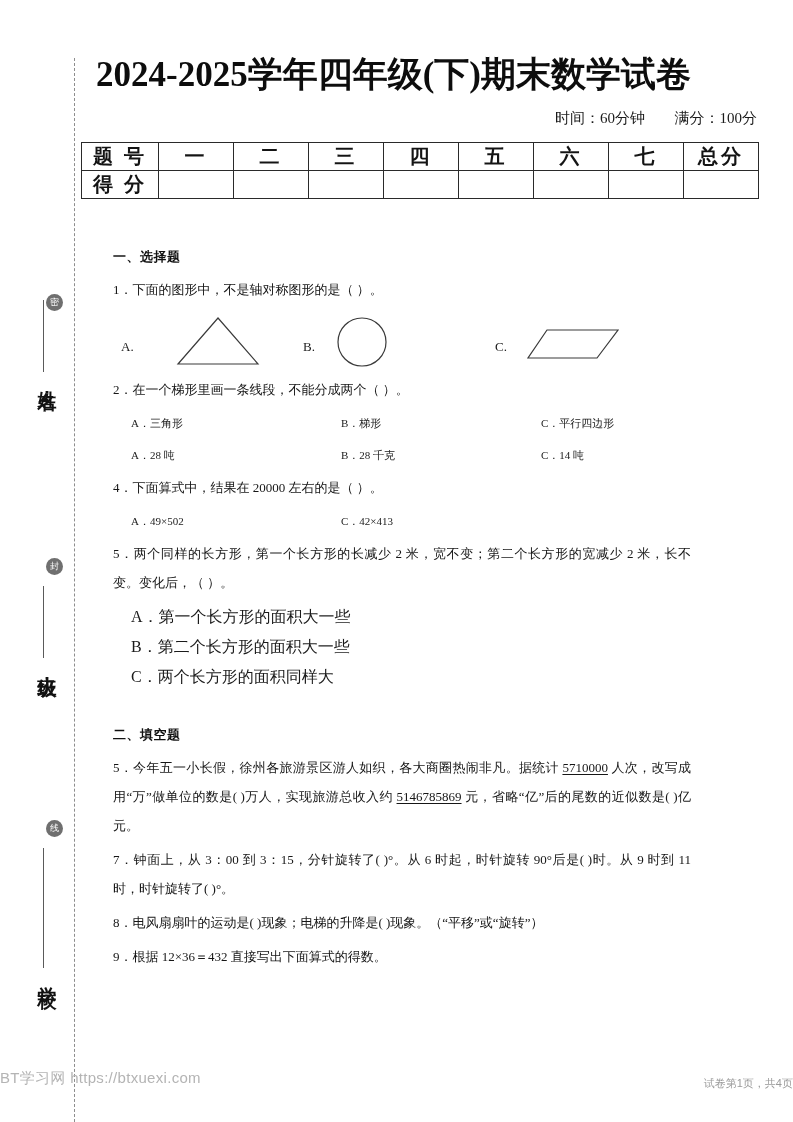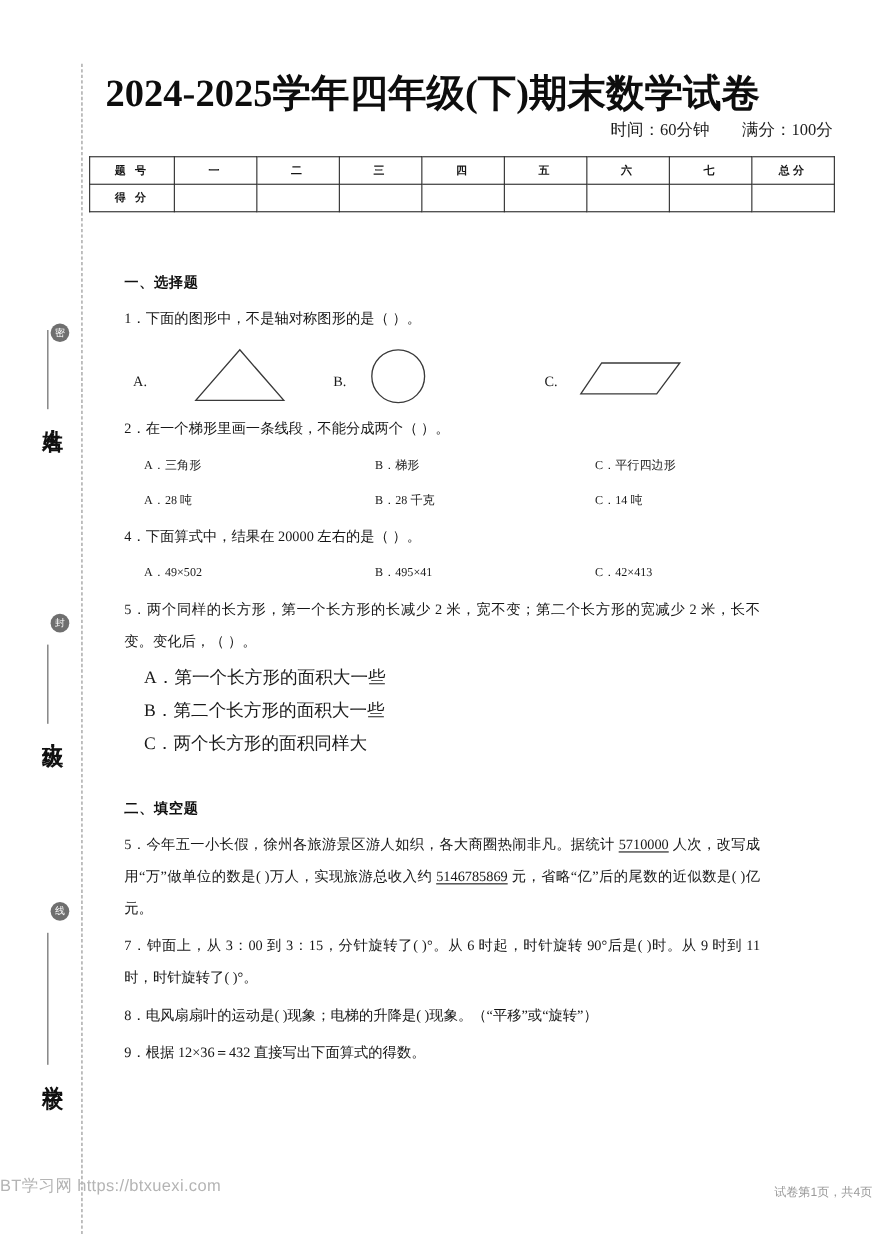--- a/index.html
+++ b/index.html
@@ -56,21 +56,21 @@
     letter-spacing: 2px;
     writing-mode: vertical-rl;
     text-orientation: upright;
     font-family: "Liberation Serif", serif;
     color: #111;
   }
 
   
   #paper-title {
     position: absolute;
-    left: 96px; top: 61px;
+    left: 96px; top: 51px;
     width: 620px;
     font-size: 35px;
     font-weight: bold;
     letter-spacing: 0px;
     white-space: nowrap;
     font-family: "Liberation Serif", "DejaVu Serif", serif;
     color: #0d0d0d;
   }
   #exam-meta {
     position: absolute;
@@ -88,21 +88,21 @@
     left: 81px; top: 142px;
     width: 678px;
     border-collapse: collapse;
     table-layout: fixed;
   }
   #score-table td {
     border: 1px solid #2a2a2a;
     height: 24px;
     text-align: center;
     vertical-align: middle;
-    font-size: 10px;
+    font-size: 20px;
     font-weight: bold;
     letter-spacing: 3px;
     padding: 0;
     color: #141414;
   }
   #score-table td.rowhead { width: 76px; }
 
   
   #content {
     position: absolute;
@@ -269,21 +269,20 @@
 
   <div class="opt-row">
     <span class="opt opt-w1">A．28 吨</span>
     <span class="opt opt-w2">B．28 千克</span>
     <span class="opt">C．14 吨</span>
   </div>
 
   <p class="q">4．下面算式中，结果在 20000 左右的是（    ）。</p>
   <div class="opt-row">
     <span class="opt opt-w1">A．49×502</span>
-    <span class="opt opt-w2">B．495×41</span>
     <span class="opt">C．42×413</span>
   </div>
 
   <p class="q">5．两个同样的长方形，第一个长方形的长减少 2 米，宽不变；第二个长方形的宽减少 2 米，长不变。变化后，（    ）。</p>
   <div class="opt-stack">
     <span class="opt">A．第一个长方形的面积大一些</span>
     <span class="opt">B．第二个长方形的面积大一些</span>
     <span class="opt">C．两个长方形的面积同样大</span>
   </div>
 

